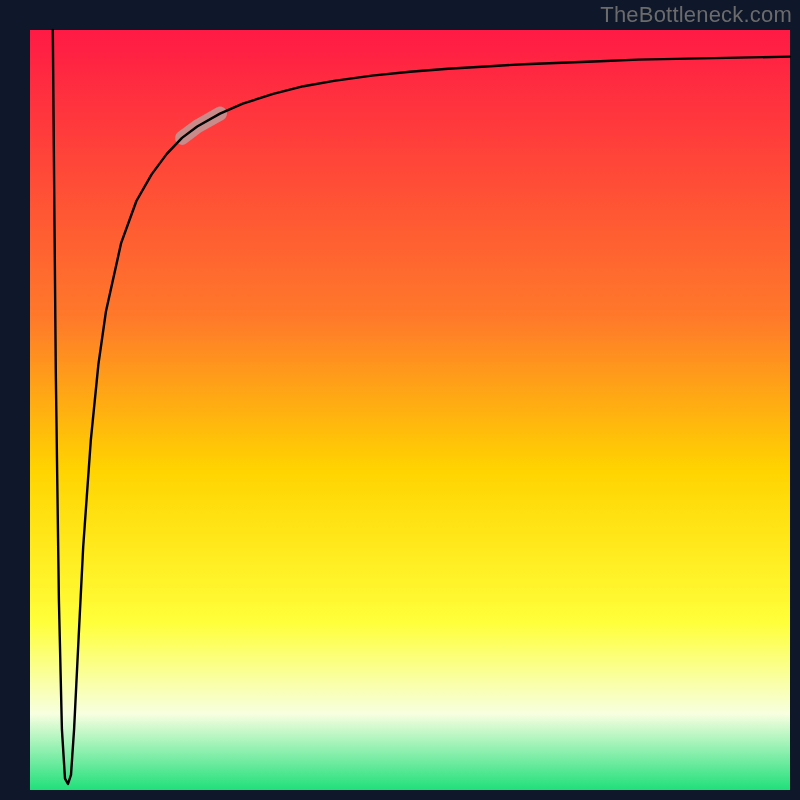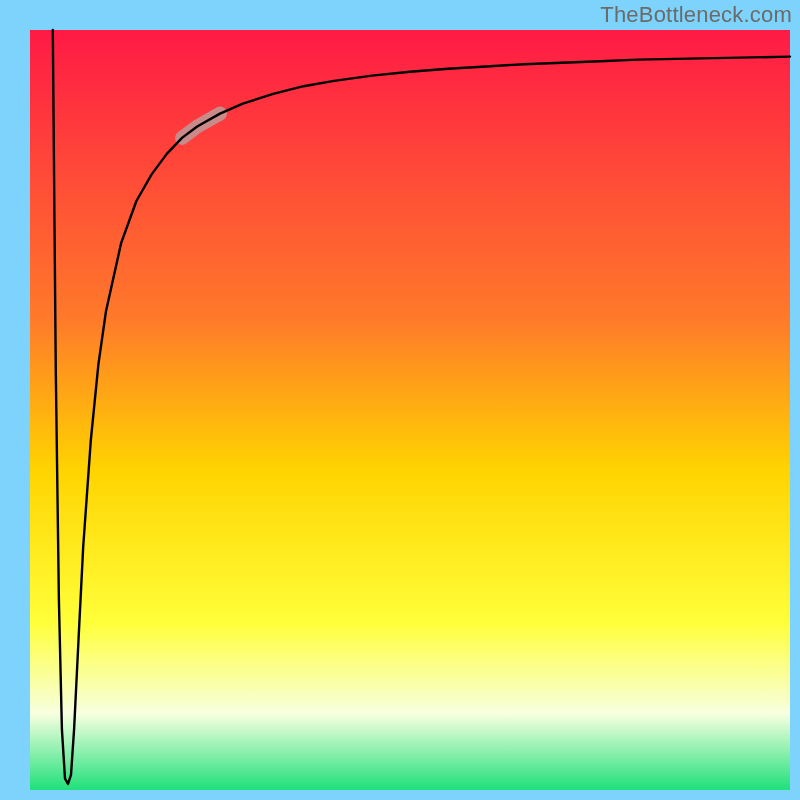--- a/index.html
+++ b/index.html
@@ -10,21 +10,21 @@
     background: #000;
     overflow: hidden;
     font-family: Arial, Helvetica, sans-serif;
   }
   .frame {
     position: absolute;
     left: 0;
     top: 0;
     width: 800px;
     height: 800px;
-    background: #7dd3fc;
+    background: #0f172a;
   }
   .watermark {
     position: absolute;
     top: 2px;
     right: 8px;
     color: #6b6b6b;
     font-size: 22px;
     font-weight: 400;
     letter-spacing: 0.2px;
     z-index: 20;

